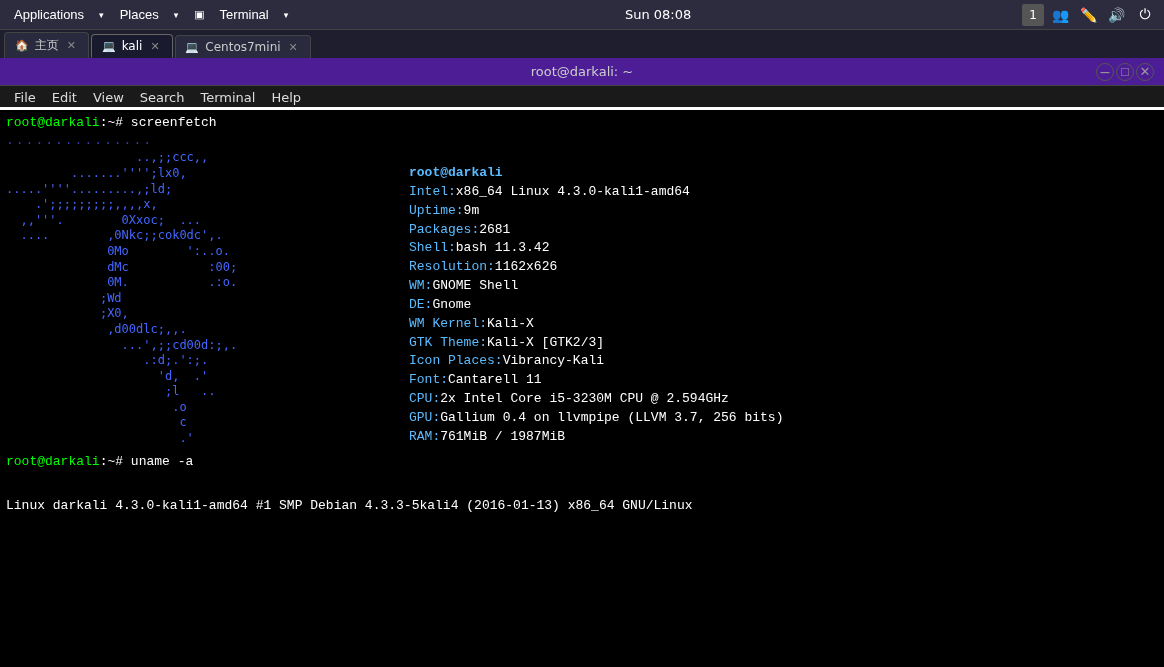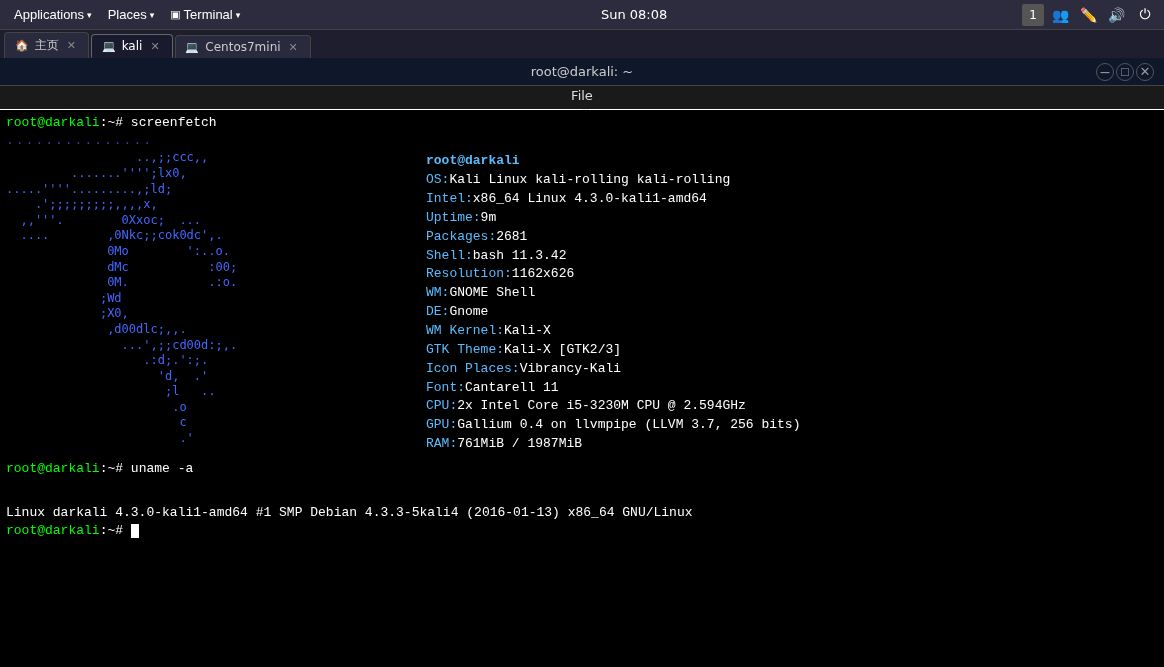--- a/index.html
+++ b/index.html
@@ -20,21 +20,21 @@
     #system-bar-center { color: #fff; font-size: 13px; }
     #system-bar-right { display: flex; align-items: center; gap: 6px; }
 
     .app-menu-btn {
       color: #fff;
       font-size: 13px;
       background: none;
       border: none;
       cursor: pointer;
       padding: 2px 6px;
-      display: flex; align-items: center; gap: 3px;
+      display: flex; align-items: center; gap: 15px;
     }
     .dropdown-arrow { font-size: 9px; }
 
     .sys-icon {
       width: 22px; height: 22px;
       display: flex; align-items: center; justify-content: center;
       color: #fff; font-size: 14px; cursor: pointer;
       border-radius: 3px;
     }
 
@@ -84,21 +84,21 @@
     #terminal-window {
       width: 100%;
       height: calc(667px - 30px - 28px);
       background: #000;
       display: flex;
       flex-direction: column;
     }
 
     
     #terminal-titlebar {
-      background: #0f172a;
+      background: #4c1d95;
       height: 28px;
       display: flex;
       align-items: center;
       justify-content: space-between;
       padding: 0 10px;
       border-bottom: 1px solid #444;
     }
     #terminal-title {
       color: #ccc;
       font-size: 13px;
@@ -117,24 +117,23 @@
       display: flex; align-items: center; justify-content: center;
       cursor: pointer;
       line-height: 1;
     }
 
     
     #menu-bar {
       background: #1a1a1a;
       height: 24px;
       display: flex;
-      align-items: center;
+      align-items: flex-end;
       padding: 0 6px;
-      border-bottom: 1px solid #ffffff;
-      flex-direction: column;
+      border-bottom: 3px solid #ffffff;
     }
     .menu-item {
       color: #ddd;
       font-size: 13px;
       padding: 2px 8px;
       cursor: pointer;
     }
 
     
     #terminal-content {
@@ -149,22 +148,22 @@
       position: relative;
     }
 
     .prompt { color: #00ff00; }
     .info-key { color: #5bbbff; }
     .info-val { color: #fff; }
     .ascii-art { color: #3a6aff; white-space: pre; }
 
     .screenfetch-container {
       display: flex;
-      gap: 20px;
-      align-items: flex-start;
+      gap: 3px;
+      align-items: flex-end;
     }
     .ascii-col { min-width: 400px; }
     .info-col { padding-top: 2px; }
     .info-row { display: flex; gap: 0; line-height: 1.45; }
 
     .cursor {
       display: inline-block;
       width: 8px;
       height: 14px;
       background: #fff;
@@ -276,24 +275,20 @@
                       ;l   ..
                        .o
                         c
                         .'</pre>
       </div>
       <div class="info-col">
         <div class="info-row">
           <span style="color:#5bbbff; font-weight:bold;">root@darkali</span>
         </div>
         <div class="info-row">
-          <span class="info-key">OS: </span>
-            <span class="info-val">Kali Linux kali-rolling kali-rolling</span>
-        </div>
-        <div class="info-row">
           <span class="info-key">Intel: </span>
             <span class="info-val">x86_64 Linux 4.3.0-kali1-amd64</span>
         </div>
         <div class="info-row">
           <span class="info-key">Uptime: </span>
             <span class="info-val">9m</span>
         </div>
         <div class="info-row">
           <span class="info-key">Packages: </span>
             <span class="info-val">2681</span>
@@ -343,17 +338,14 @@
             <span class="info-val">761MiB / 1987MiB</span>
         </div>
       </div>
     </div>
 
     <div style="margin-top:6px;">
       <span class="prompt">root@darkali</span><span style="color:#fff">:~# </span><span style="color:#fff">uname -a</span>
     </div>
     <div style="color:#fff;margin-top:26px;">Linux darkali 4.3.0-kali1-amd64 #1 SMP Debian 4.3.3-5kali4 (2016-01-13) x86_64 GNU/Linux</div>
 
-    <div>
-      <span class="prompt">root@darkali</span><span style="color:#fff">:~# </span><span class="cursor"></span>
-    </div>
   </div>
 </div>
 
 </body></html>

